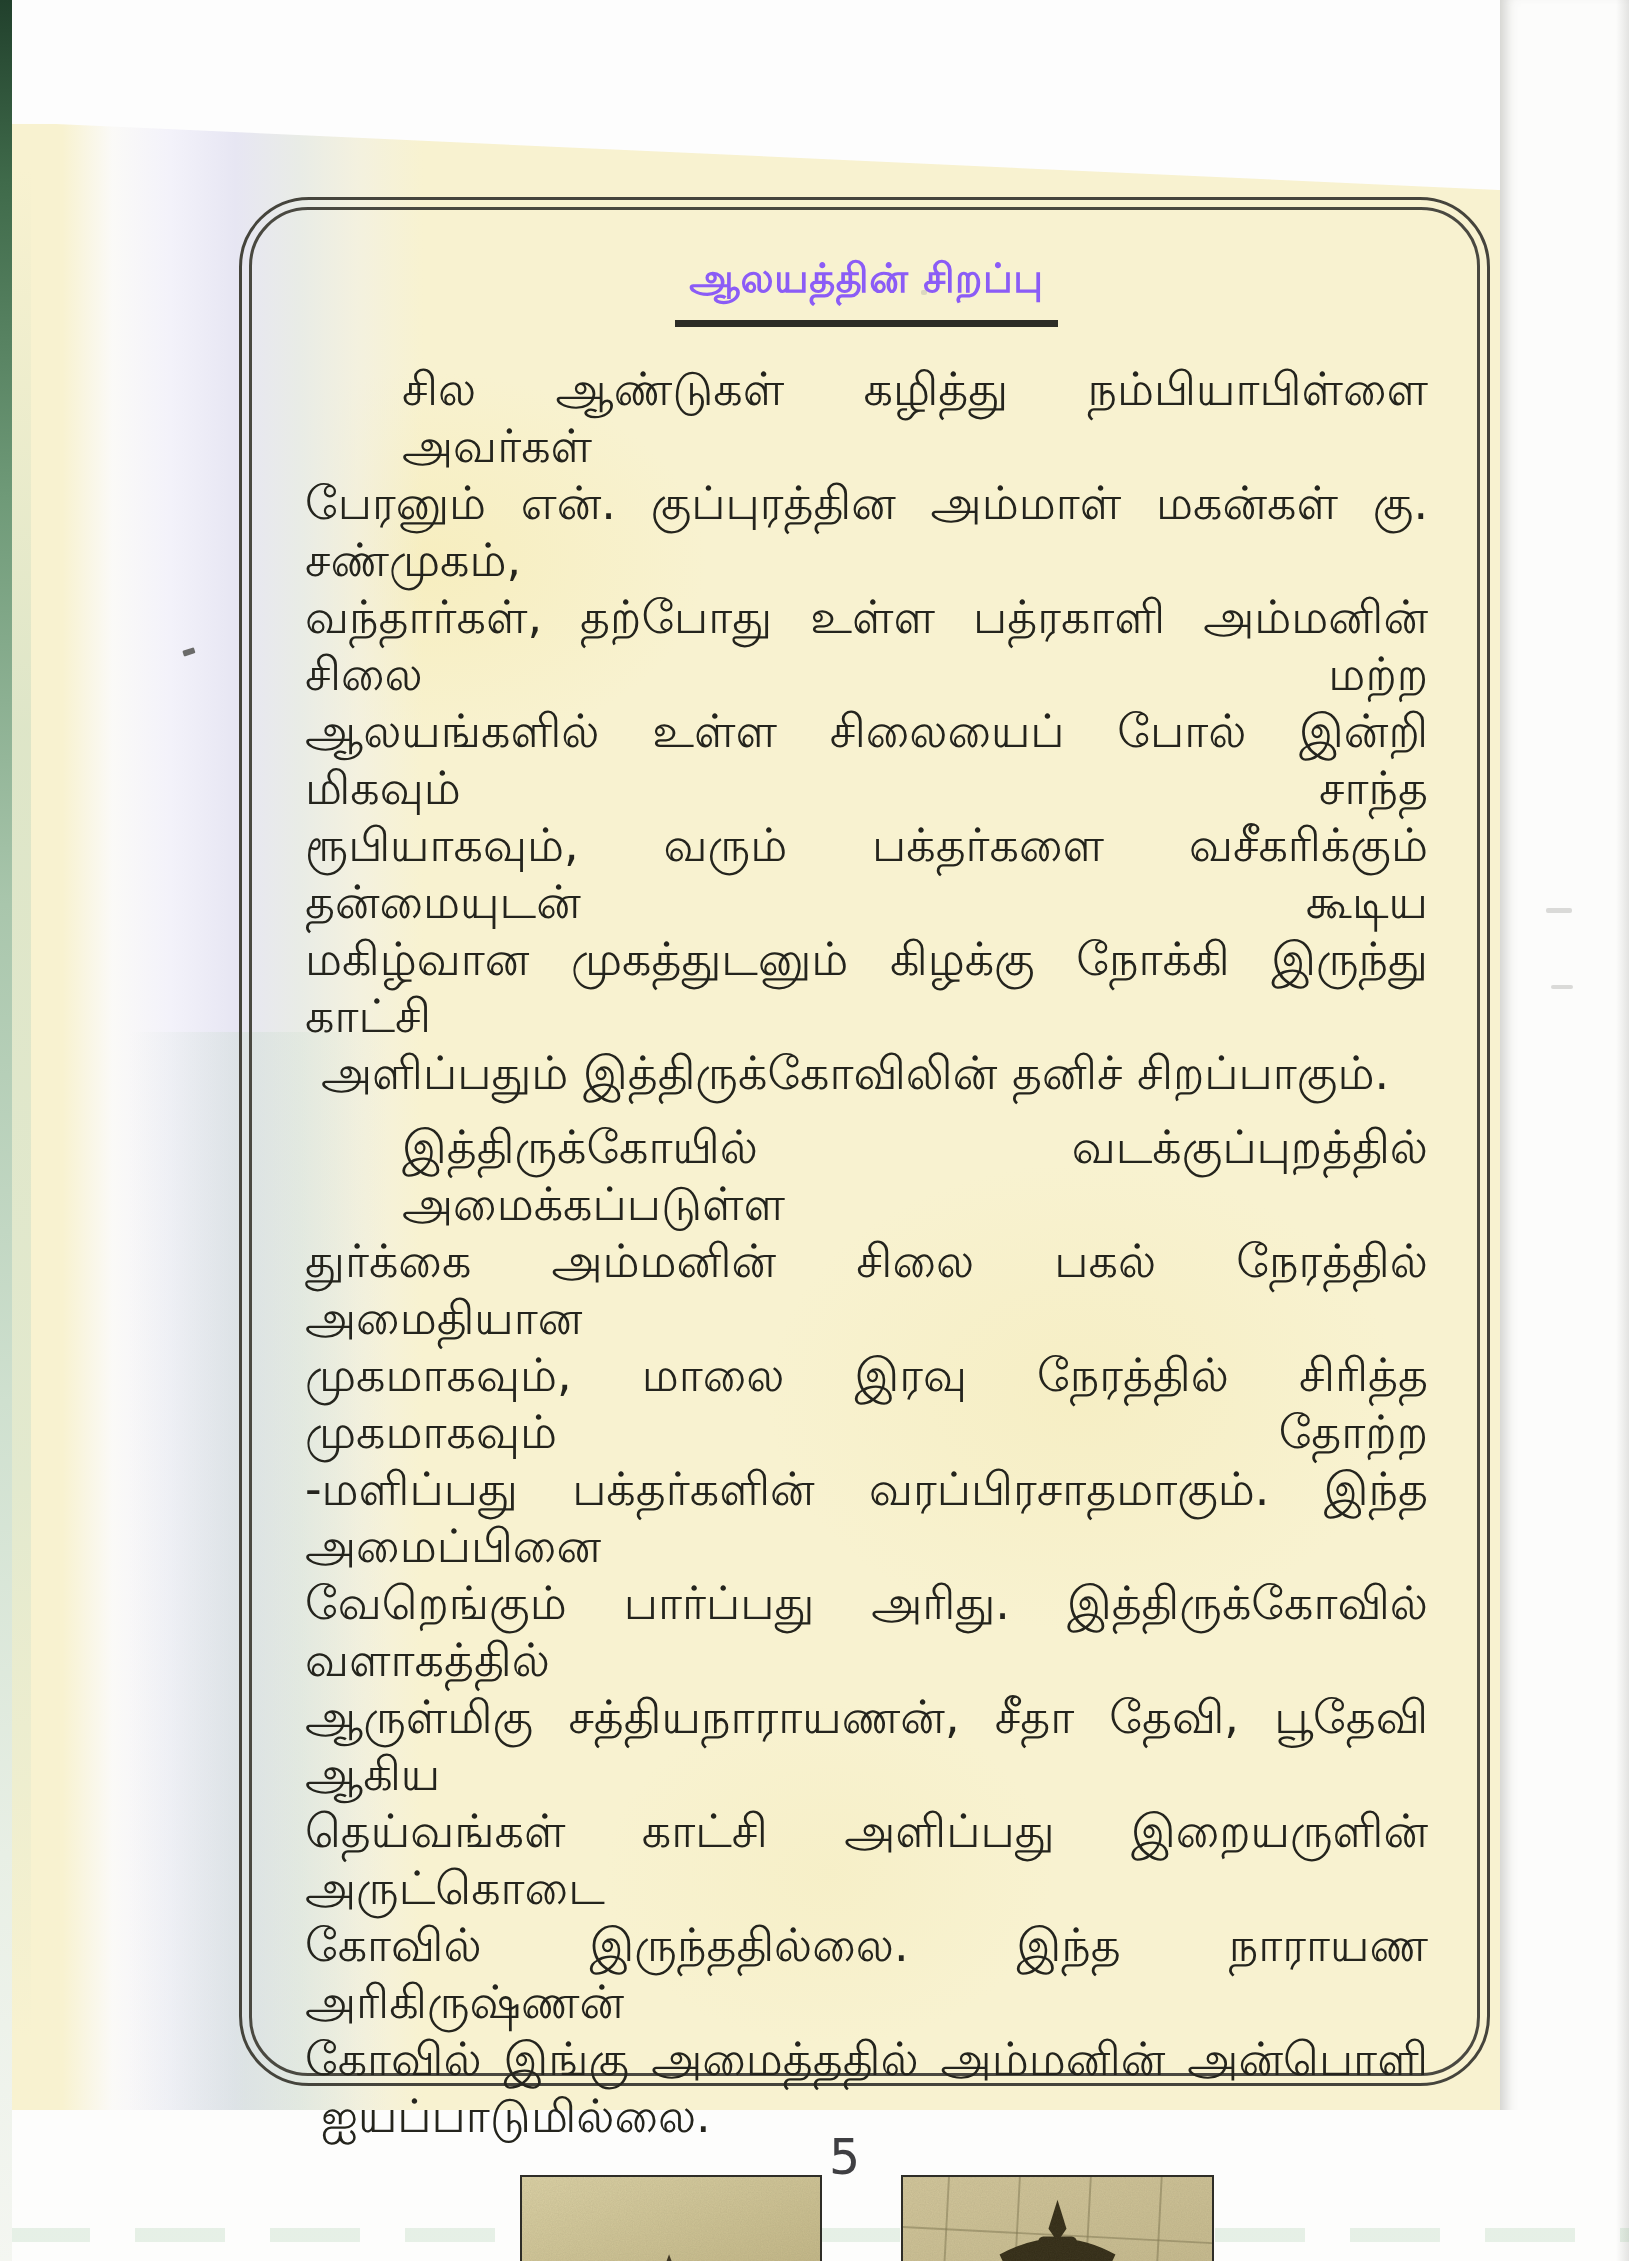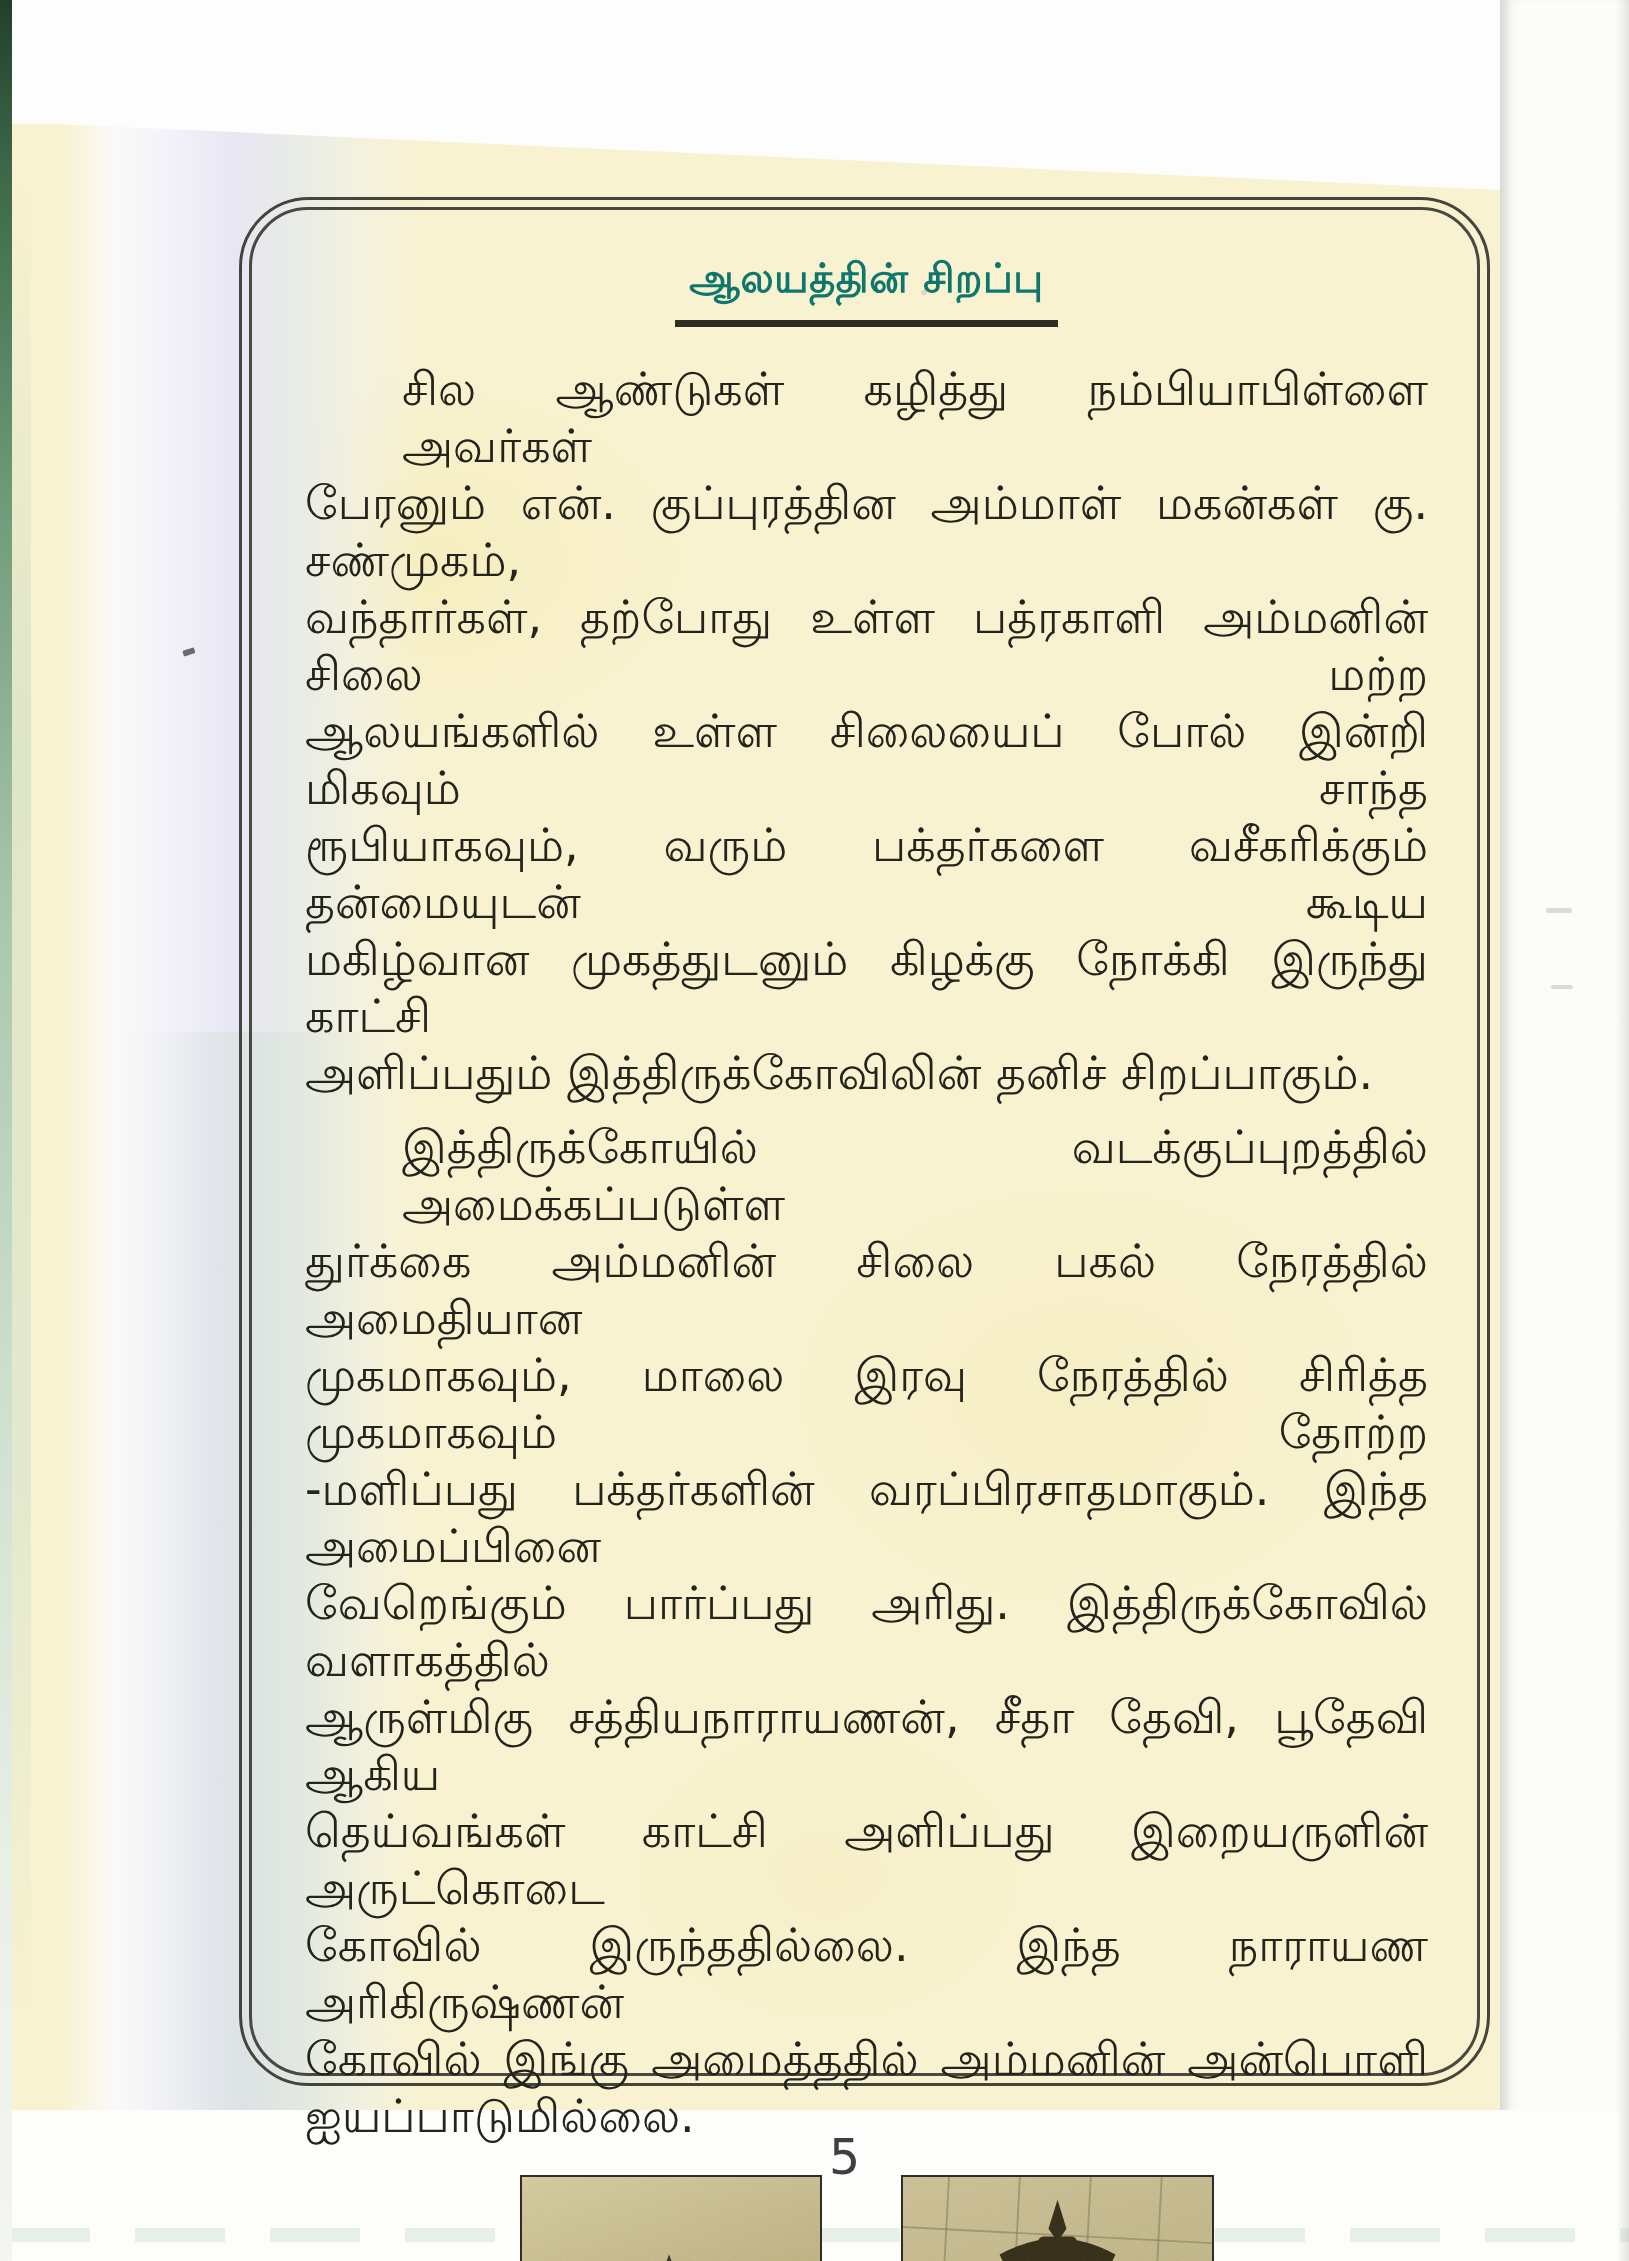--- a/index.html
+++ b/index.html
@@ -35,27 +35,27 @@
   .bottom-band{position:absolute;left:0;top:2228px;width:1630px;height:14px;z-index:4;opacity:.5;
     background:repeating-linear-gradient(to right, rgba(150,195,155,.45) 0 90px, rgba(255,255,255,0) 90px 135px);}
 
   
   .frame-outer{position:absolute;left:239px;top:197px;width:1251px;height:1889px;z-index:5;
     box-sizing:border-box;border:3.2px solid #45443c;border-radius:70px;}
   .frame-inner{position:absolute;inset:7px;border:3.2px solid #4a4941;border-radius:59px;}
 
   
   .content{position:absolute;left:305px;top:255px;width:1123px;z-index:6;color:#24241d;}
-  h1{margin:0;text-align:center;font-size:40px;font-weight:700;color:#0f766e;letter-spacing:0.6px;}
+  h1{margin:0;text-align:center;font-size:40px;font-weight:700;color:#8b5cf6;letter-spacing:0.6px;}
   .title-text{display:inline-block;border-bottom:7px solid #2d2d26;padding:0 14px 13px 14px;}
   .para{margin-top:34px;font-size:46px;line-height:57px;font-weight:400;}
   .para + .para{margin-top:17px;}
   .tline{text-align:justify;text-align-last:justify;white-space:normal;}
   .tline.firstline{padding-left:97px;}
-  .tline.lastline{text-align-last:left;}
+  .tline.lastline{text-align-last:left;margin-left:16px;}
   .b{font-weight:400;}
 
   
   .figures{display:flex;justify-content:center;gap:79px;margin-top:30px;}
   .photo{margin:0;border:2.6px solid #2e2d27;line-height:0;background:#c9bd93;}
   .photo svg{display:block;}
 
   
   .page-number{position:absolute;left:767px;top:2129px;width:155px;z-index:6;
     text-align:center;font-size:49px;color:#3f3f42;font-weight:400;}

